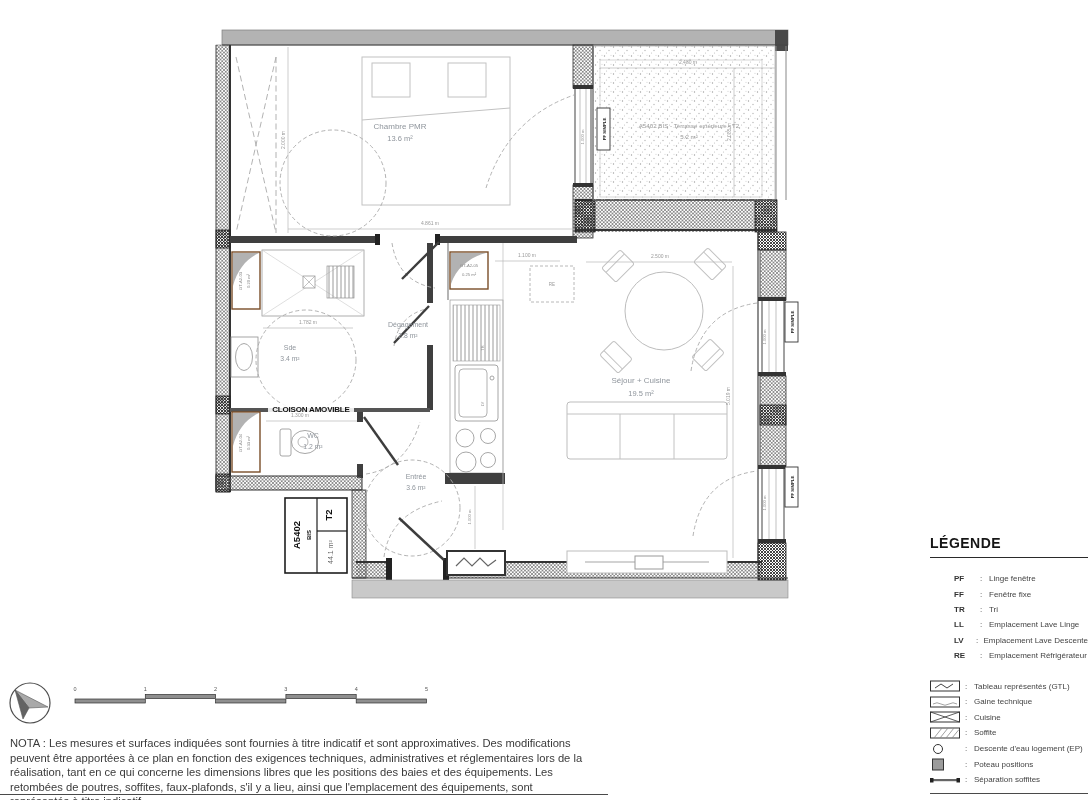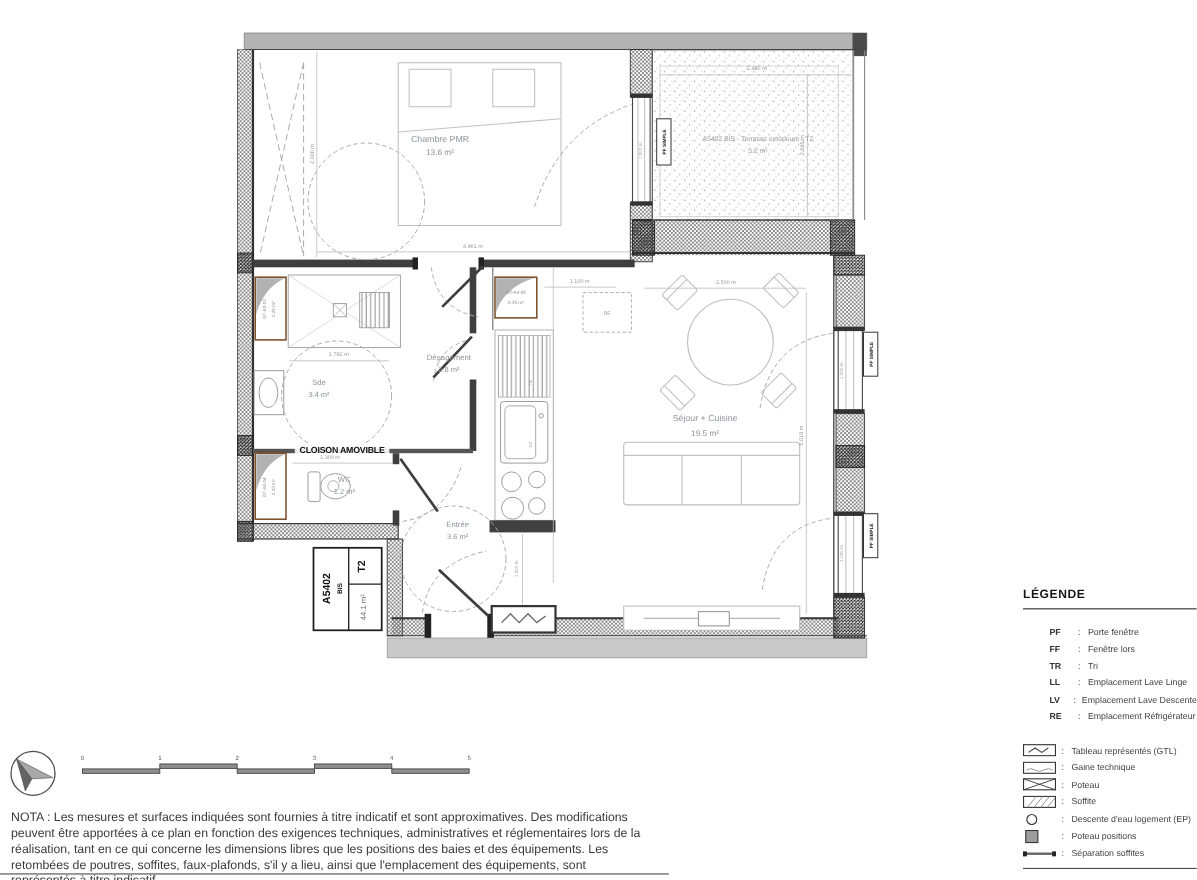--- a/index.html
+++ b/index.html
@@ -1,21 +1,21 @@
 <!DOCTYPE html>
 <html><head>
 <meta charset="utf-8">
 <style>
   html,body{margin:0;padding:0;background:#fff;}
   body{width:1088px;height:800px;position:relative;overflow:hidden;
        font-family:"Liberation Sans",sans-serif;}
   #plan-svg{position:absolute;left:0;top:0;}
   svg text{font-family:"Liberation Sans",sans-serif;}
   .legend{position:absolute;left:930px;top:535px;width:158px;color:#222;}
-  .legend-title{font-size:11px;font-weight:bold;letter-spacing:.5px;
+  .legend-title{font-size:14px;font-weight:bold;letter-spacing:.5px;
     padding-bottom:6px;border-bottom:1.5px solid #2a2a2a;margin-bottom:13px;color:#161616;}
   .lg-row{height:15.4px;display:flex;align-items:center;font-size:8px;}
   .lg-code{width:26px;font-weight:bold;color:#333;padding-left:24px;}
   .lg-colon{width:9px;color:#444;}
   .lg-label{color:#444;white-space:nowrap;}
   .lg-symbols{margin-top:15px;}
   .lg-sym-row{height:15.6px;display:flex;align-items:center;font-size:8px;}
   .lg-sym{width:35px;display:flex;justify-content:flex-start;align-items:center;}
   .legend-endline{margin-top:5px;border-top:1px solid #4a4a4a;}
   .nota{position:absolute;left:10px;top:736px;width:578px;font-size:11.2px;
@@ -359,26 +359,26 @@
     </g>
   </g>
 </svg>
 
 <div class="legend">
   <div class="legend-title">LÉGENDE</div>
 
   <div class="lg-row">
     <span class="lg-code">PF</span>
     <span class="lg-colon">:</span>
-    <span class="lg-label">Porte fenêtre</span>
+    <span class="lg-label">Linge fenêtre</span>
   </div>
   <div class="lg-row">
     <span class="lg-code">FF</span>
     <span class="lg-colon">:</span>
-    <span class="lg-label">Fenêtre lors</span>
+    <span class="lg-label">Fenêtre fixe</span>
   </div>
   <div class="lg-row">
     <span class="lg-code">TR</span>
     <span class="lg-colon">:</span>
     <span class="lg-label">Tri</span>
   </div>
   <div class="lg-row">
     <span class="lg-code">LL</span>
     <span class="lg-colon">:</span>
     <span class="lg-label">Emplacement Lave Linge</span>
@@ -417,21 +417,21 @@
     </div>
     <div class="lg-sym-row">
       <span class="lg-sym">
         <svg width="30" height="12">
             <rect x="0.5" y="1" width="29" height="10" fill="none" stroke="#333"></rect>
             <line x1="0.5" y1="1" x2="29.5" y2="11" stroke="#333" stroke-width="0.8"></line>
             <line x1="29.5" y1="1" x2="0.5" y2="11" stroke="#333" stroke-width="0.8"></line>
           </svg>
       </span>
       <span class="lg-colon">:</span>
-      <span class="lg-label">Poteau</span>
+      <span class="lg-label">Cuisine</span>
     </div>
     <div class="lg-sym-row">
       <span class="lg-sym">
         <svg width="30" height="12">
             <rect x="0.5" y="1" width="29" height="10" fill="none" stroke="#333"></rect>
             <g stroke="#888" stroke-width="0.8">
               <line x1="4" y1="11" x2="12" y2="1"></line>
               <line x1="10" y1="11" x2="18" y2="1"></line>
               <line x1="16" y1="11" x2="24" y2="1"></line>
               <line x1="22" y1="11" x2="29" y2="2.5"></line>

